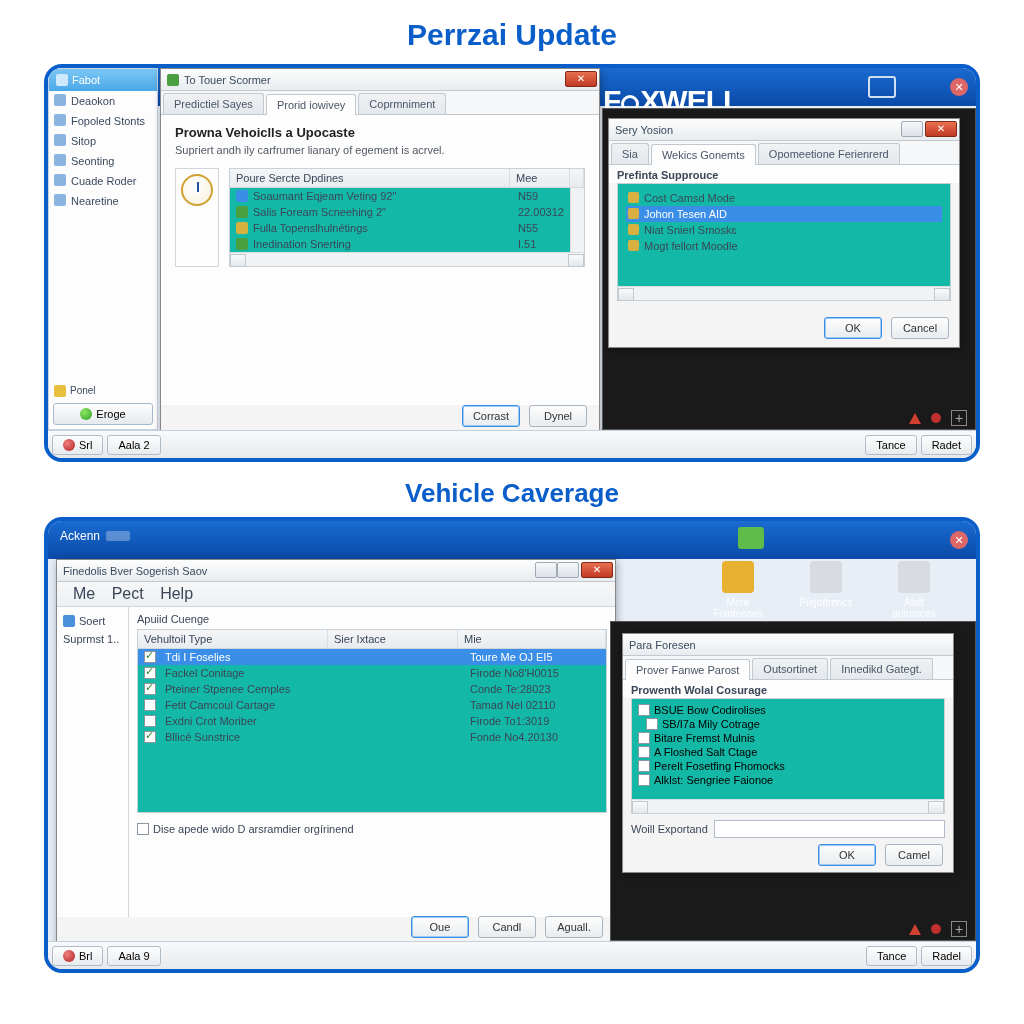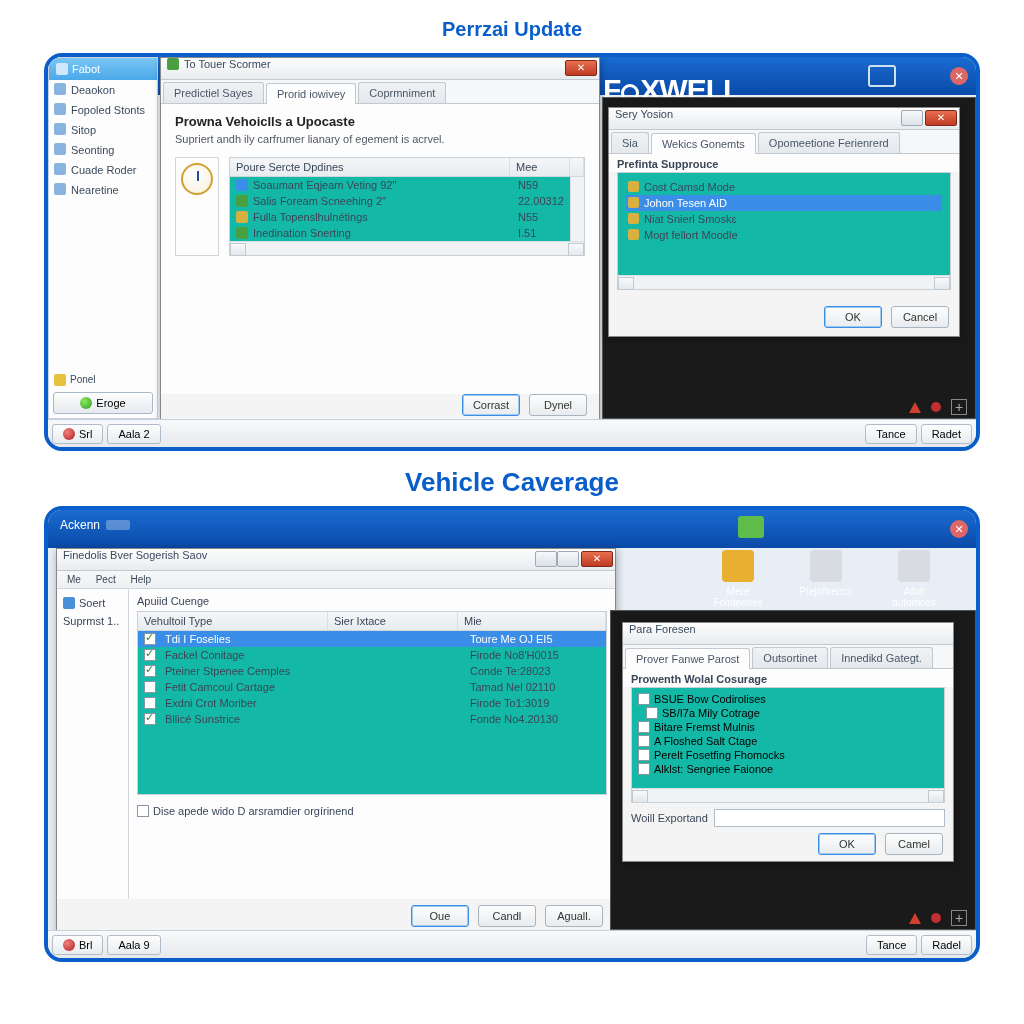--- a/index.html
+++ b/index.html
@@ -1,18 +1,18 @@
 <!DOCTYPE html>
 <html><head>
 <meta charset="utf-8">
 <style>
 * { box-sizing: border-box; margin: 0; padding: 0; font-family: "Segoe UI", Tahoma, sans-serif; }
 body { background: #fff; width: 1024px; height: 1024px; overflow: hidden; }
 
-.page-title { text-align: center; font-size: 20px; font-weight: 700; color: #0a5ec9; padding: 18px 0 12px; }
+.page-title { text-align: center; font-size: 30px; font-weight: 700; color: #0a5ec9; padding: 18px 0 12px; }
 
 .panel-frame { border: 4px solid #0a5ec9; border-radius: 18px; margin: 0 44px 10px; height: 398px; position: relative; overflow: hidden; background: #e8eef6; }
 
 .blue-bar { position: absolute; top: 0; left: 0; right: 0; height: 38px; background: linear-gradient(#1a6bd1,#0a4aa8); display: flex; align-items: center; justify-content: flex-end; padding: 0 8px; }
 .close-x { width: 18px; height: 18px; border-radius: 50%; background: #d66; color: #fff; font-size: 11px; display: flex; align-items: center; justify-content: center; margin-left: 6px; cursor: pointer; }
 
 .brand { position: absolute; top: 16px; left: 555px; color: #fff; font-size: 30px; font-weight: 700; letter-spacing: -1px; font-family: Arial, sans-serif; }
 .brand .o { width: 18px; height: 18px; border: 3px solid #fff; border-radius: 50%; display: inline-block; vertical-align: -2px; margin: 0 1px; }
 
 .device-icon { position: absolute; top: 8px; right: 80px; width: 28px; height: 22px; border: 2px solid #cfe0f2; border-radius: 3px; }
@@ -20,21 +20,21 @@
 .sidebar { position: absolute; top: 0; left: 0; width: 110px; bottom: 28px; background: #fdfdfd; border: 1px solid #c6d3e2; font-size: 11px; }
 .side-head { background: linear-gradient(#7cc7f5,#4aa8e8); color: #fff; padding: 5px 7px; display: flex; gap: 4px; }
 .side-item { padding: 4px 6px 4px 22px; position: relative; color: #3a4a5e; }
 .side-item::before { content: ""; position: absolute; left: 5px; top: 3px; width: 12px; height: 12px; background: #8ab4e0; border-radius: 2px; }
 .side-foot { position: absolute; bottom: 32px; left: 5px; font-size: 10px; color: #3a4a5e; display: flex; gap: 4px; }
 .side-foot::before { content: ""; width: 12px; height: 12px; background: #e8c040; border-radius: 2px; }
 .side-btn { position: absolute; bottom: 4px; left: 4px; right: 4px; height: 22px; background: linear-gradient(#fefefe,#e6e9ed); border: 1px solid #a8b8c8; border-radius: 3px; font-size: 11px; display: flex; align-items: center; justify-content: center; gap: 4px; }
 .green-dot { width: 12px; height: 12px; background: radial-gradient(circle at 35% 35%, #8fe860, #2a9e2a); border-radius: 50%; }
 
 .dialog { position: absolute; background: #f4f4f4; border: 1px solid #888; box-shadow: 1px 2px 8px rgba(0,0,0,.3); font-size: 11px; }
-.dlg-title { height: 22px; background: linear-gradient(#fdfdfd,#e8ecef); border-bottom: 1px solid #c0c8d0; display: flex; align-items: flex-start; padding: 0 6px; color: #3a4a5e; position: relative; }
+.dlg-title { height: 22px; background: linear-gradient(#fdfdfd,#e8ecef); border-bottom: 1px solid #c0c8d0; display: flex; align-items: center; padding: 0 6px; color: #3a4a5e; position: relative; }
 .dlg-close { position: absolute; right: 2px; top: 2px; width: 32px; height: 16px; background: linear-gradient(#e87050,#c03a24); border: 1px solid #802818; border-radius: 2px; color: #fff; font-size: 10px; text-align: center; line-height: 14px; }
 .dlg-min { position: absolute; right: 36px; top: 2px; width: 22px; height: 16px; background: linear-gradient(#f6f8fa,#dce2e8); border: 1px solid #a0aab4; border-radius: 2px; }
 
 .tabstrip { display: flex; background: #f6f7f8; border-bottom: 1px solid #c0c8d0; height: 24px; }
 .tab { padding: 4px 10px 3px; border: 1px solid #c0c8d0; border-bottom: none; background: linear-gradient(#f0f2f4,#e4e8ec); margin: 2px 0 0 2px; border-radius: 3px 3px 0 0; color: #4a5668; cursor: pointer; font-size: 11px; }
 .tab.active { background: #fdfdfd; position: relative; top: 1px; }
 
 .dlg-body { padding: 10px 14px; background: #fdfdfd; }
 .dlg-h { font-weight: 700; font-size: 13px; color: #222; margin-bottom: 4px; }
 .dlg-sub { color: #505862; font-size: 11px; margin-bottom: 12px; }
@@ -240,21 +240,21 @@
     <div class="desk-ico"><div class="glyph" style="background:#d8dce0"></div><span>Afolt automces</span></div>
   </div>
 
   <div class="dialog" style="top:38px;left:8px;width:560px;height:388px">
     <div class="dlg-title">
         <span>Finedolis Bver Sogerish Saov</span>
         <div class="dlg-min" style="right:58px"></div>
         <div class="dlg-min"></div>
         <div class="dlg-close">✕</div>
       </div>
-    <div style="padding:3px 10px;background:linear-gradient(#f6f7f8,#edf0f3);border-bottom:1px solid #d0d6dc;font-size:10px;color:#3a4658">
+    <div style="padding:3px 16px;background:linear-gradient(#f6f7f8,#edf0f3);border-bottom:1px solid #d0d6dc;font-size:16px;color:#3a4658">
       <span style="margin-right:12px">Me</span>
       <span style="margin-right:12px">Pect</span>
       <span>Help</span>
     </div>
     <div style="display:flex;height:310px">
       <div style="width:72px;border-right:1px solid #d0d6dc;background:#fdfdfd;padding:6px 4px;font-size:11px;color:#3a4658">
         <div style="display:flex;gap:4px;padding:2px">
             <span style="width:12px;height:12px;background:#4a90d8;border-radius:2px"></span>
             <span>Soert</span>
           </div>

